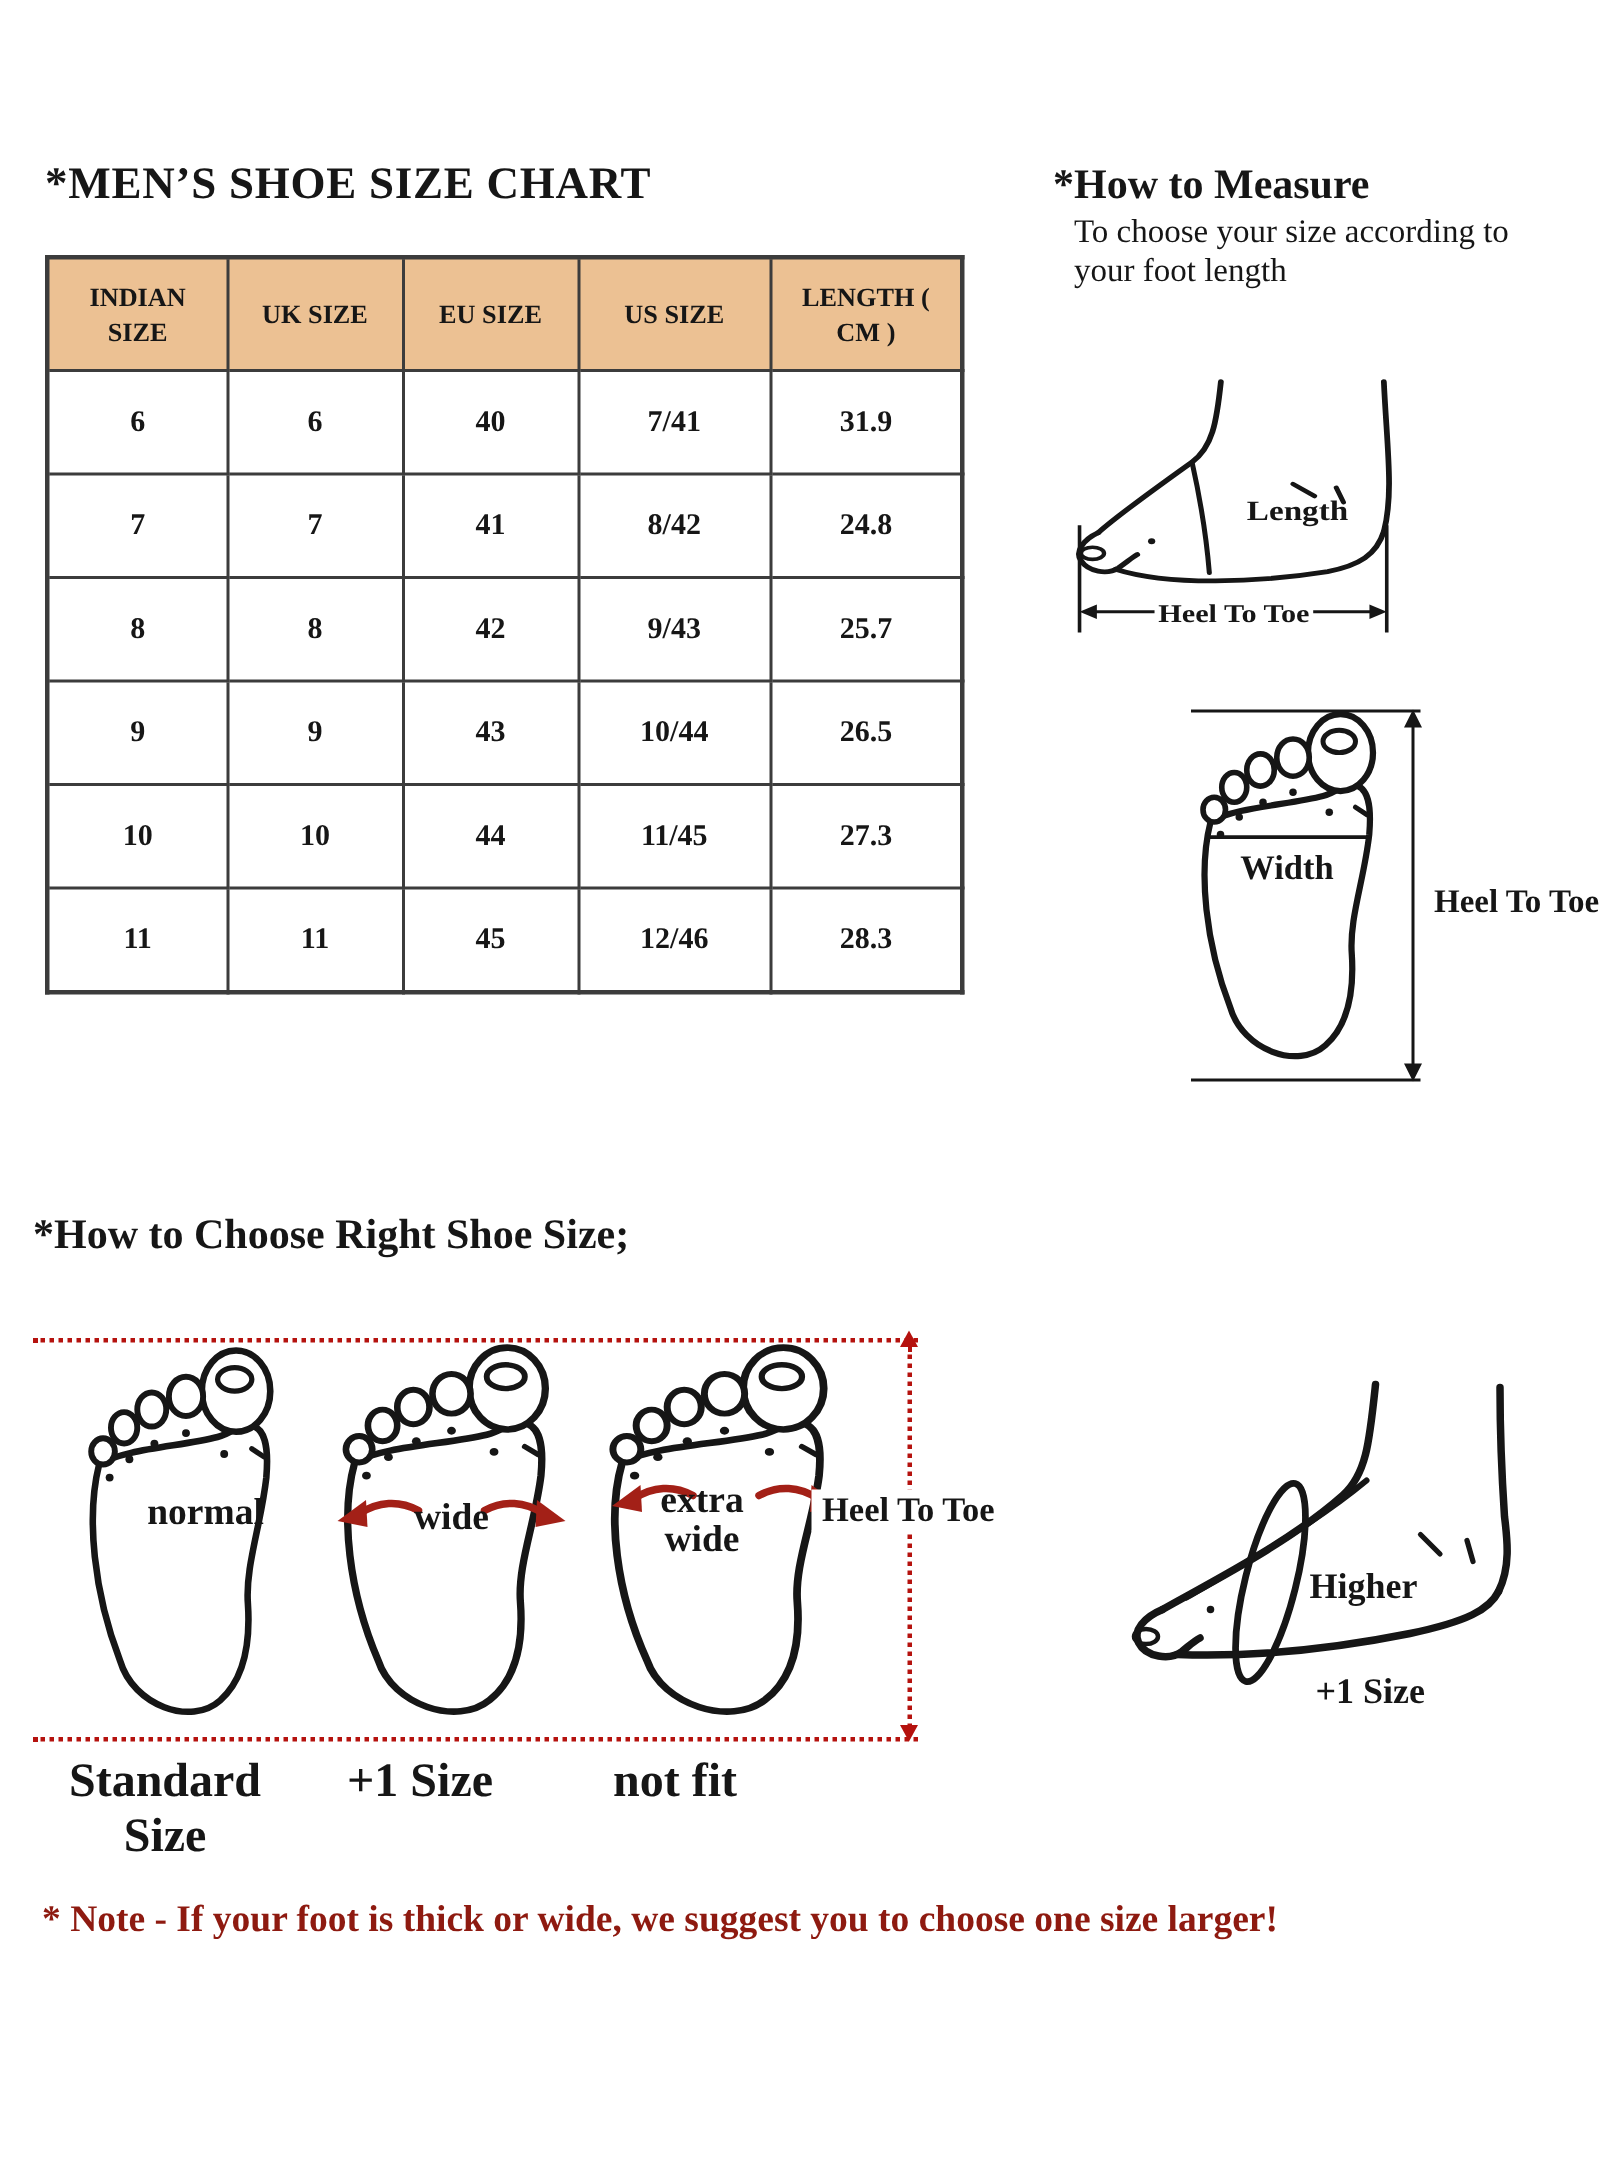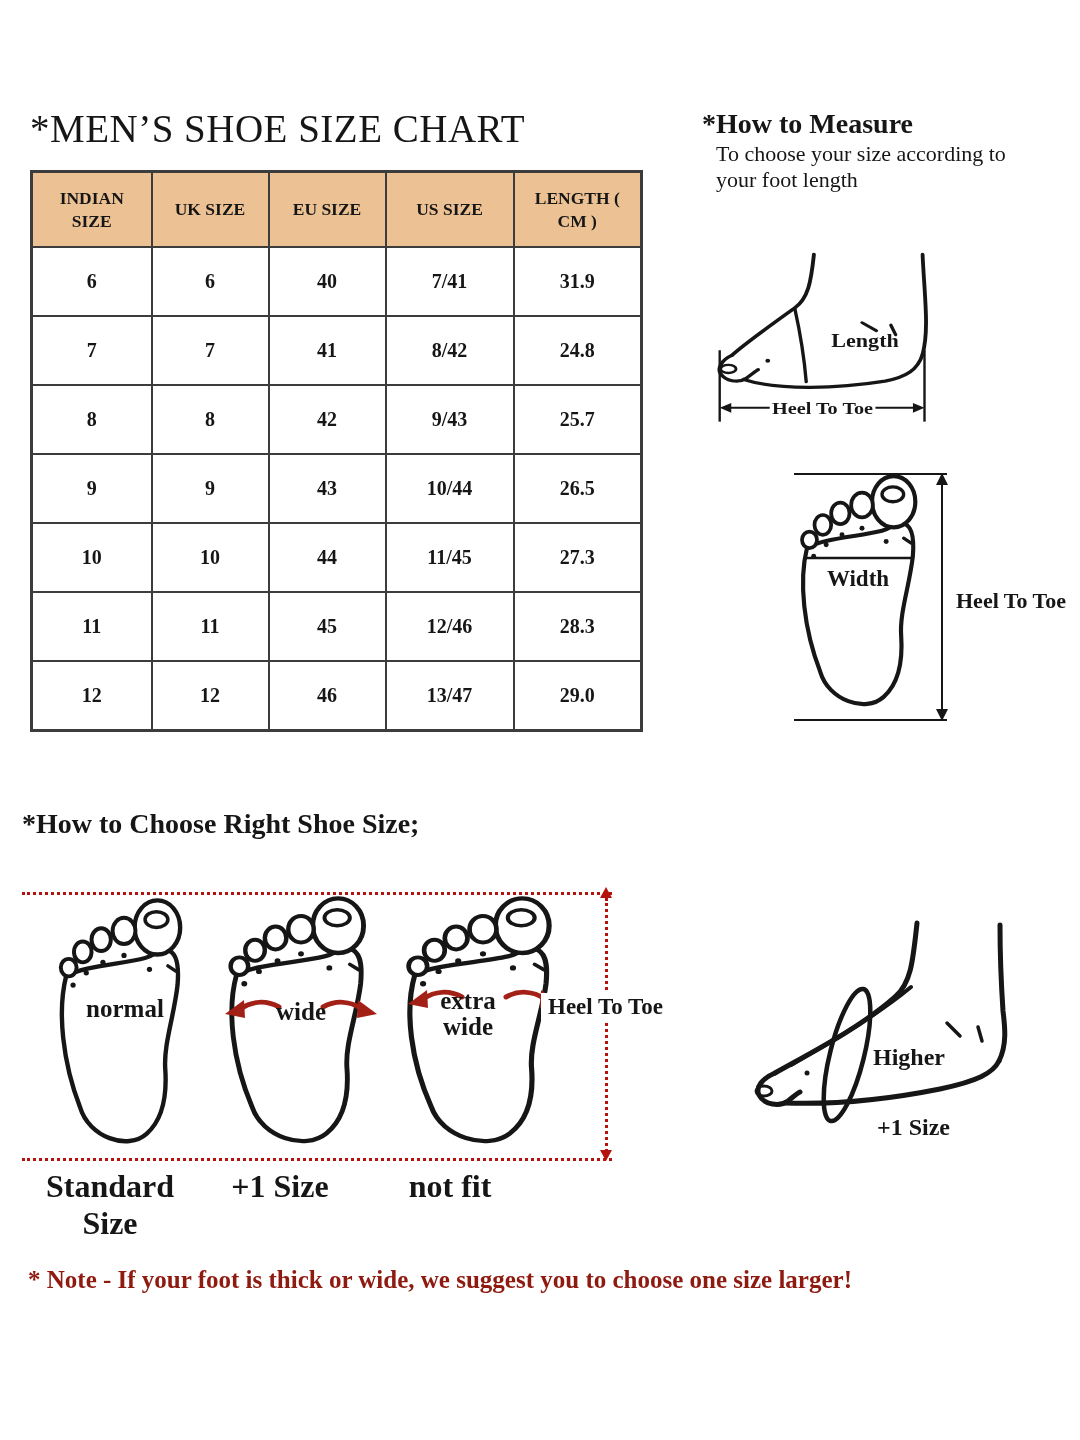--- a/index.html
+++ b/index.html
@@ -3,21 +3,21 @@
 <meta charset="utf-8">
 <style>
   :root{
     --header-bg:#ecc193; --ink:#161616; --table-border:#3c3c3c;
     --note-red:#8e1a10; --dash-red:#b5120e; --arrow-red:#a32017;
   }
   html,body{margin:0;padding:0;background:#fff;}
   .canvas{position:relative;width:1080px;height:1440px;background:#ffffff;overflow:hidden;
           font-family:"Liberation Serif","DejaVu Serif",serif;color:var(--ink);}
   .abs{position:absolute;}
-  .main-title{font-size:39px;font-weight:normal;letter-spacing:.5px;}
+  .main-title{font-size:30px;font-weight:bold;letter-spacing:.5px;}
   .section-title{font-size:28px;font-weight:bold;}
   .subtitle{font-size:22px;line-height:1.18;width:332px;}
   .note-text{font-size:25px;font-weight:bold;color:var(--note-red);width:1030px;}
 
   table.size-chart{border-collapse:collapse;table-layout:fixed;width:610px;border:3px solid var(--table-border);}
   table.size-chart th,table.size-chart td{border:2px solid var(--table-border);text-align:center;vertical-align:middle;padding:0;}
   table.size-chart thead th{background:var(--header-bg);font-size:17.5px;font-weight:bold;height:73px;line-height:1.3;padding:0 16px;}
   table.size-chart tbody td{font-size:20px;font-weight:bold;height:67px;}
 
   svg{color:var(--ink);display:block;}
@@ -115,27 +115,20 @@
           <td>11/45</td>
           <td>27.3</td>
         </tr>
       <tr>
           <td>11</td>
           <td>11</td>
           <td>45</td>
           <td>12/46</td>
           <td>28.3</td>
         </tr>
-      <tr>
-          <td>12</td>
-          <td>12</td>
-          <td>46</td>
-          <td>13/47</td>
-          <td>29.0</td>
-        </tr>
     </tbody>
   </table>
 
   <div class="abs subtitle" style="left:716px;top:141px;">To choose your size according to your foot length</div>
   <div class="abs section-title" style="left:702px;top:108px;">*How to Measure</div>
 
   <svg class="abs" style="left:712px;top:248px;" width="250" height="185" viewBox="0 0 260 228" preserveAspectRatio="none">
     <g stroke="currentColor" stroke-width="4" fill="none" stroke-linecap="round" stroke-linejoin="round">
       <path d="M106,8 C103,42 100,62 86,74 C60,96 34,118 21,132"></path>
       <path d="M21,132 C10,138 5,148 9,155 C14,164 27,167 35,161 C41,156 45,152 48,150"></path>
@@ -197,21 +190,21 @@
     <path class="red-stroke" d="M102,11 C115,4 129,5 141,13" stroke-width="5" fill="none" stroke-linecap="round"></path>
     <path class="red-fill" d="M156,18 L137,4 L136,22 Z"></path>
   </svg>
   <svg class="abs" style="left:402px;top:986px;" width="164" height="30" viewBox="0 0 160 30">
     <path class="red-stroke" d="M58,11 C45,4 31,5 19,13" stroke-width="5" fill="none" stroke-linecap="round"></path>
     <path class="red-fill" d="M4,18 L23,4 L24,22 Z"></path>
     <path class="red-stroke" d="M102,11 C115,4 129,5 141,13" stroke-width="5" fill="none" stroke-linecap="round"></path>
     <path class="red-fill" d="M156,18 L137,4 L136,22 Z"></path>
   </svg>
 
-  <div class="abs big-label" style="left:65px;top:996px;width:120px;">normal</div>
+  <div class="abs big-label" style="left:65px;top:996px;width:120px;padding-left:12px;">normal</div>
   <div class="abs big-label" style="left:261px;top:999px;width:80px;">wide</div>
   <div class="abs big-label" style="left:413px;top:988px;width:110px;">extra wide</div>
 
   <div class="abs httoe-label" style="left:541px;top:993px;">Heel To Toe</div>
 
   <div class="abs fit-label" style="left:30px;top:1168px;width:160px;">Standard Size</div>
   <div class="abs fit-label" style="left:210px;top:1168px;width:140px;">+1 Size</div>
   <div class="abs fit-label" style="left:380px;top:1168px;width:140px;text-align:center;">not fit</div>
 
   <svg class="abs" style="left:735px;top:915px;" width="310" height="230" viewBox="0 0 310 230">

